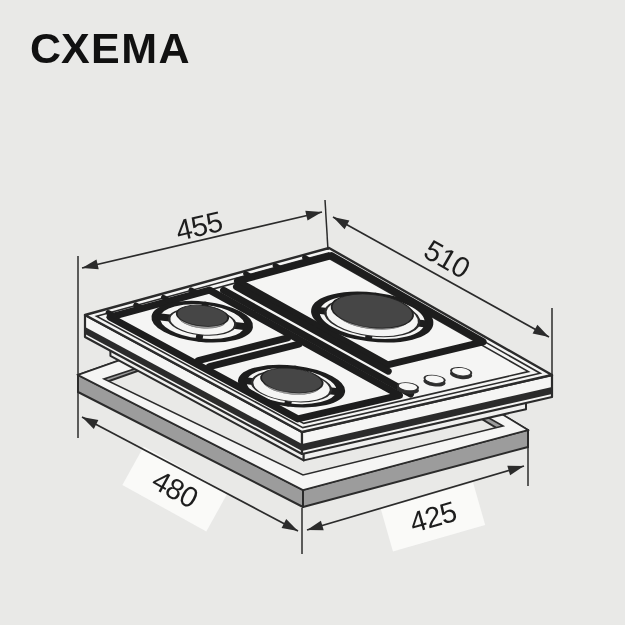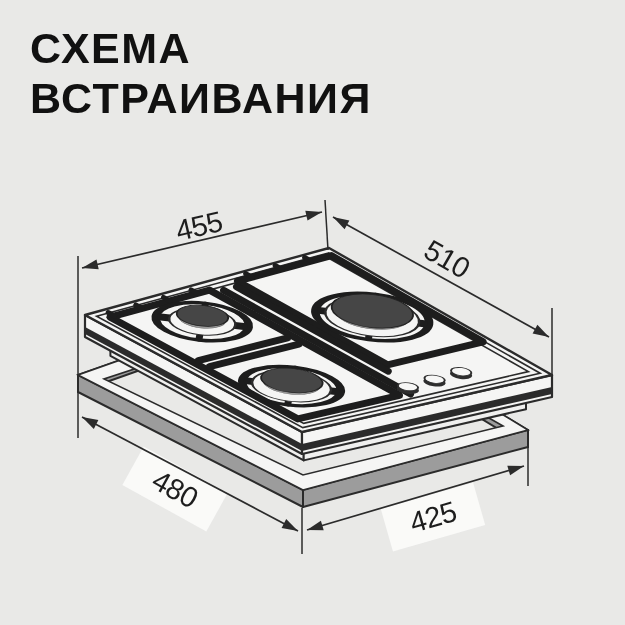--- a/index.html
+++ b/index.html
@@ -22,21 +22,20 @@
              letter-spacing:-0.5px;text-anchor:middle;}
   .hl-box{fill:#fbfbfa;opacity:0.92;}
 </style>
 </head>
 <body>
 
 <div class="canvas">
 
   <h1 class="title">
       <span>СХЕМА</span>
-      <span>ВСТРАИВАНИЯ</span>
     </h1>
 
   <svg class="scene" width="625" height="625" viewBox="0 0 625 625">
 
     <g>
 
       <polygon class="face-gray outline" stroke-width="2" points="305,295 78,375 78,392 305,312"></polygon>
       <polygon class="face-gray outline" stroke-width="2" points="305,295 528,430 528,447 305,312"></polygon>
       <polygon class="face-gray outline" stroke-width="2" points="78,375 303,490 303,507 78,392"></polygon>
       <polygon class="face-gray outline" stroke-width="2" points="303,490 528,430 528,447 303,507"></polygon>

